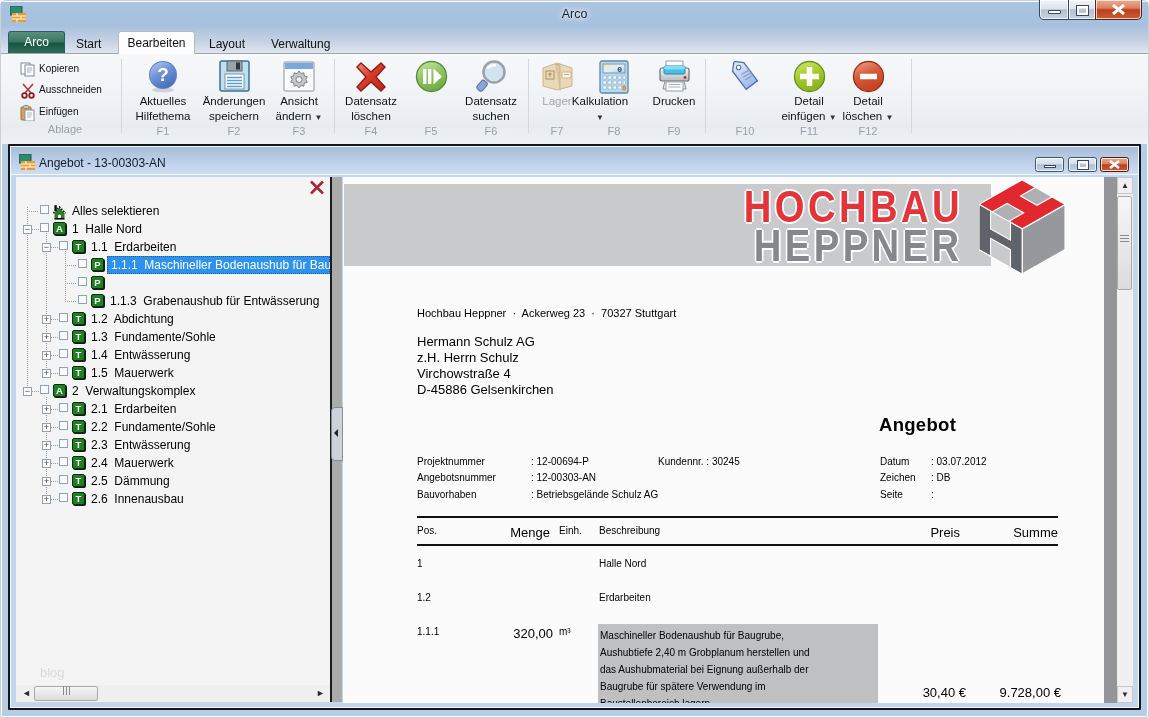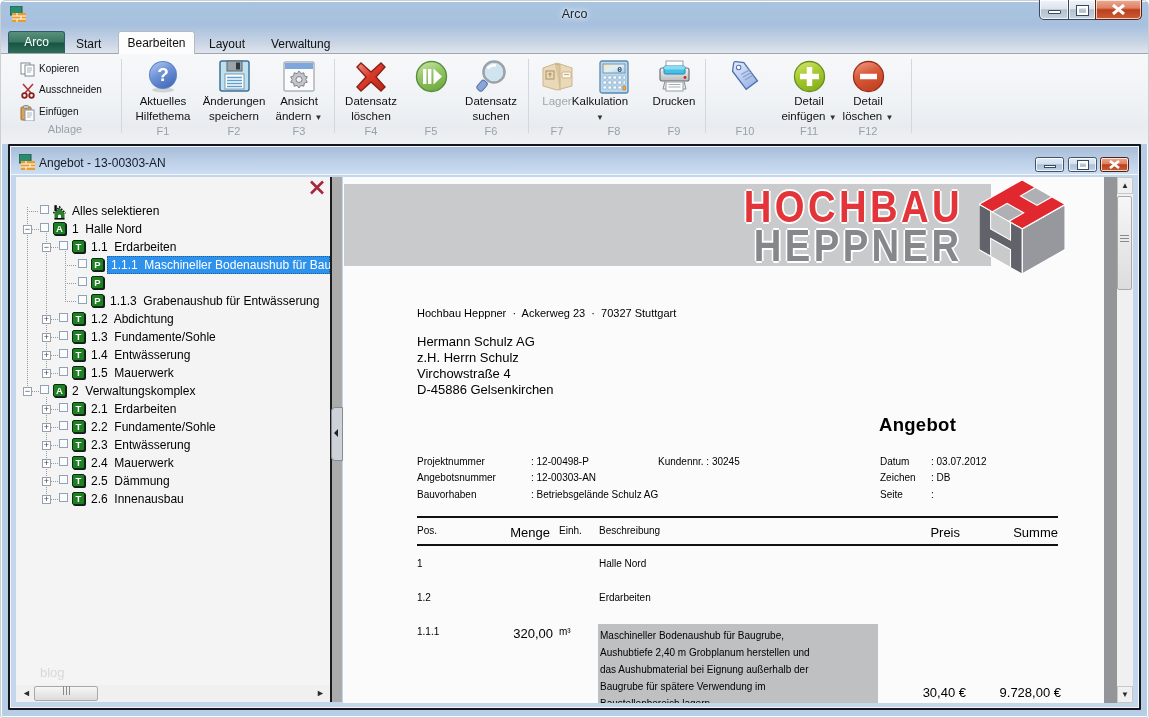--- a/index.html
+++ b/index.html
@@ -480,21 +480,21 @@
         <polygon points="0,28 45,54 45,102 0,76" fill="#c9cacc" stroke="#fff" stroke-width="1"></polygon>
         <polygon points="45,2 90,28 45,54 0,28" fill="#aeb0b3" stroke="#fff" stroke-width="1"></polygon>
         <path d="M0 0 h16 v18 h20 v-18 h16 v52 h-16 v-18 h-20 v18 h-16 z" transform="matrix(0.866,0.5,-0.866,0.5,45,2)" fill="#e0282e" stroke="#fff" stroke-width="1.3"></path>
         <path d="M0 0 h14 v19 h24 v-19 h14 v48 h-14 v-19 h-24 v19 h-14 z" transform="matrix(0.866,0.5,0,1,0,28)" fill="#606369" stroke="#fff" stroke-width="1.3"></path>
       </svg>
       <div class="doct" style="left:74px;top:130px;font-size:11px">Hochbau Heppner&nbsp; ·&nbsp; Ackerweg 23&nbsp; ·&nbsp; 70327 Stuttgart</div>
       <div class="doct" style="left:74px;top:157px;font-size:13px;line-height:16px">Hermann Schulz AG<br>z.H. Herrn Schulz<br>Virchowstraße 4<br>D-45886 Gelsenkirchen</div>
       <div class="doct" style="left:536px;top:237px;font-size:18.5px;font-weight:bold;letter-spacing:0.3px">Angebot</div>
 
       <div class="doct" style="left:74px;top:279px">Projektnummer</div>
-      <div class="doct" style="left:188px;top:279px">: 12-00498-P</div>
+      <div class="doct" style="left:188px;top:279px">: 12-00694-P</div>
       <div class="doct" style="left:315px;top:279px">Kundennr. : 30245</div>
       <div class="doct" style="left:537px;top:279px">Datum</div>
       <div class="doct" style="left:588px;top:279px">: 03.07.2012</div>
       <div class="doct" style="left:74px;top:295px">Angebotsnummer</div>
       <div class="doct" style="left:188px;top:295px">: 12-00303-AN</div>
       <div class="doct" style="left:537px;top:295px">Zeichen</div>
       <div class="doct" style="left:588px;top:295px">: DB</div>
       <div class="doct" style="left:74px;top:312px">Bauvorhaben</div>
       <div class="doct" style="left:188px;top:312px">: Betriebsgelände Schulz AG</div>
       <div class="doct" style="left:537px;top:312px">Seite</div>

